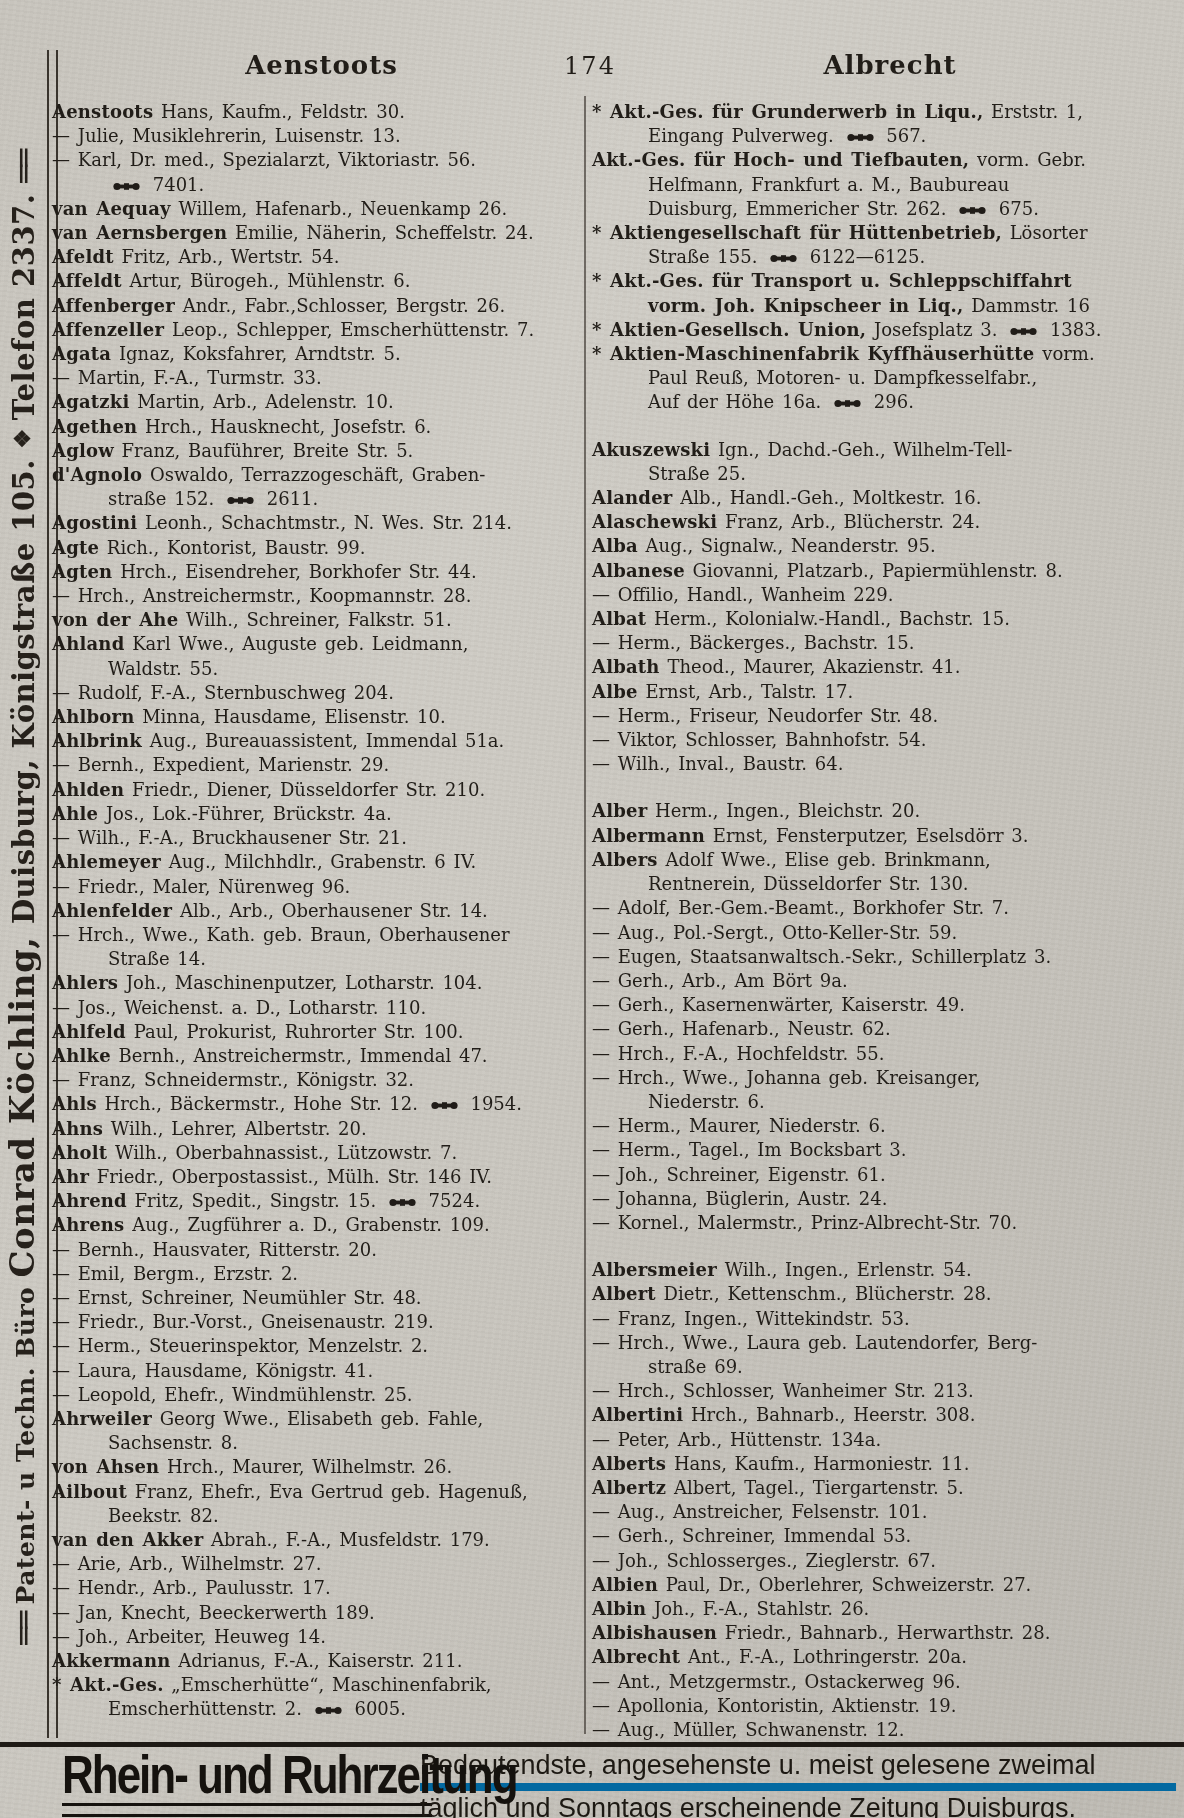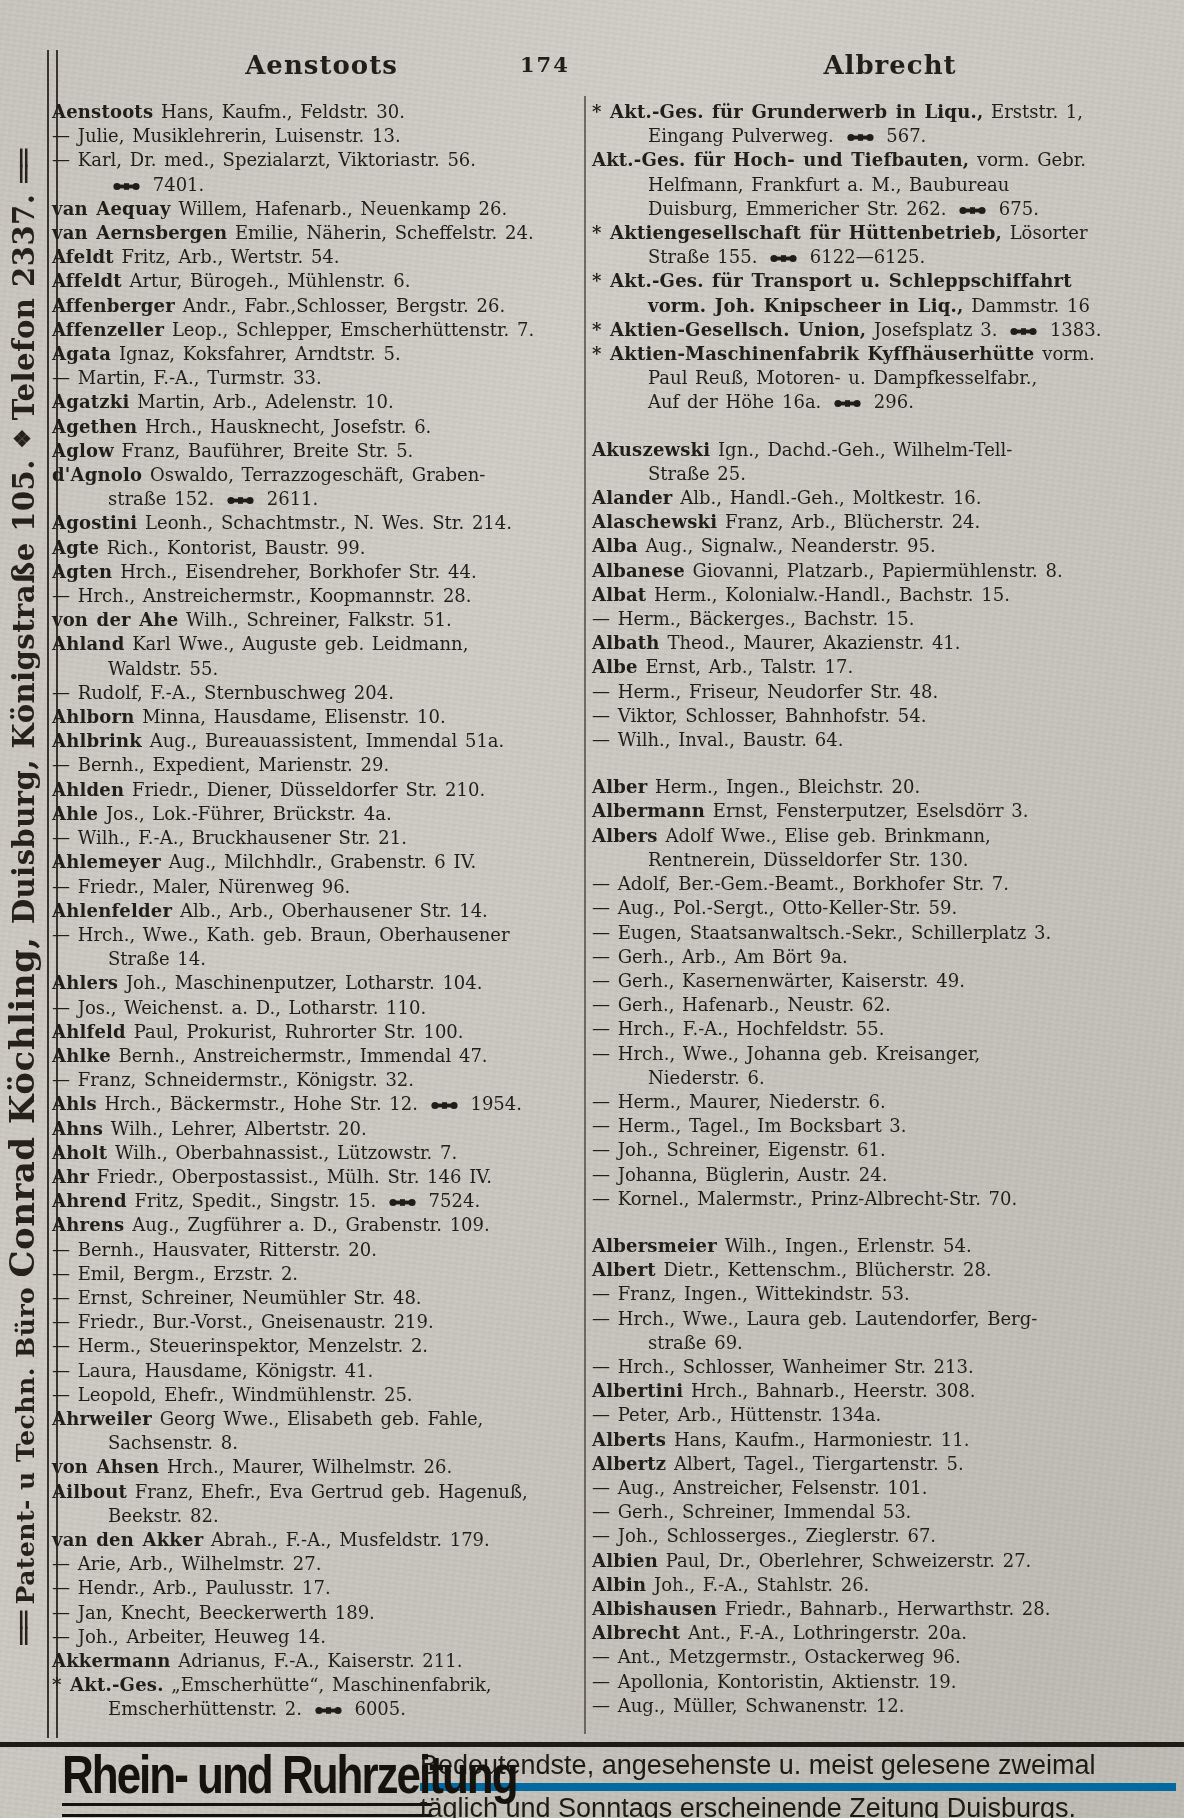--- a/index.html
+++ b/index.html
@@ -31,22 +31,22 @@
   }
   .sidebar-text .orn{font-size:30px;font-weight:bold;letter-spacing:-2px;}
   .sidebar-text .small{font-size:25px;}
   .sidebar-text .large{font-size:34px;}
   .sidebar-text .mid{font-size:29px;}
   .sidebar-text .orn2{font-size:22px;position:relative;top:-4px;}
   
   .hdr{position:absolute;top:50px;font-weight:bold;font-size:26px;letter-spacing:1px;}
   .hdr.kw-left{left:64px;width:515px;text-align:center;}
   .hdr.kw-right{left:640px;width:500px;text-align:center;}
-  .pagenum{position:absolute;top:52px;left:520px;width:140px;text-align:left;
-    font-size:21px;font-weight:bold;letter-spacing:2px;}
+  .pagenum{position:absolute;top:52px;left:520px;width:140px;text-align:center;
+    font-size:24px;font-weight:normal;letter-spacing:2px;}
   
   .col{position:absolute;top:100px;}
   .col.left{left:52px;width:516px;}
   .col.right{left:592px;width:590px;}
   .col-divider{position:absolute;left:584px;top:96px;height:1638px;width:2px;
     background:#3c362f;opacity:.65;}
   .line{font-size:18px;line-height:24.2px;white-space:nowrap;word-spacing:2px;}
   .line.wrap{padding-left:56px;}
   .line.gap{margin-top:23px;}
   .line .b{font-weight:bold;letter-spacing:.2px;}
@@ -219,20 +219,21 @@
           <circle cx="23" cy="5.5" r="3.6" fill="#201c18"></circle>
           <rect x="4" y="3.6" width="19" height="3.8" fill="#201c18"></rect>
           <rect x="11" y="2.2" width="5" height="6.6" fill="#201c18"></rect>
         </svg></span> 296.</div>
     <div class="line main gap"><span class="b">Akuszewski</span> Ign., Dachd.-Geh., Wilhelm-Tell-</div>
     <div class="line wrap">Straße 25.</div>
     <div class="line main"><span class="b">Alander</span> Alb., Handl.-Geh., Moltkestr. 16.</div>
     <div class="line main"><span class="b">Alaschewski</span> Franz, Arb., Blücherstr. 24.</div>
     <div class="line main"><span class="b">Alba</span> Aug., Signalw., Neanderstr. 95.</div>
     <div class="line main"><span class="b">Albanese</span> Giovanni, Platzarb., Papiermühlenstr. 8.</div>
+    <div class="line sub">— Offilio, Handl., Wanheim 229.</div>
     <div class="line main"><span class="b">Albat</span> Herm., Kolonialw.-Handl., Bachstr. 15.</div>
     <div class="line sub">— Herm., Bäckerges., Bachstr. 15.</div>
     <div class="line main"><span class="b">Albath</span> Theod., Maurer, Akazienstr. 41.</div>
     <div class="line main"><span class="b">Albe</span> Ernst, Arb., Talstr. 17.</div>
     <div class="line sub">— Herm., Friseur, Neudorfer Str. 48.</div>
     <div class="line sub">— Viktor, Schlosser, Bahnhofstr. 54.</div>
     <div class="line sub">— Wilh., Inval., Baustr. 64.</div>
     <div class="line main gap"><span class="b">Alber</span> Herm., Ingen., Bleichstr. 20.</div>
     <div class="line main"><span class="b">Albermann</span> Ernst, Fensterputzer, Eselsdörr 3.</div>
     <div class="line main"><span class="b">Albers</span> Adolf Wwe., Elise geb. Brinkmann,</div>

